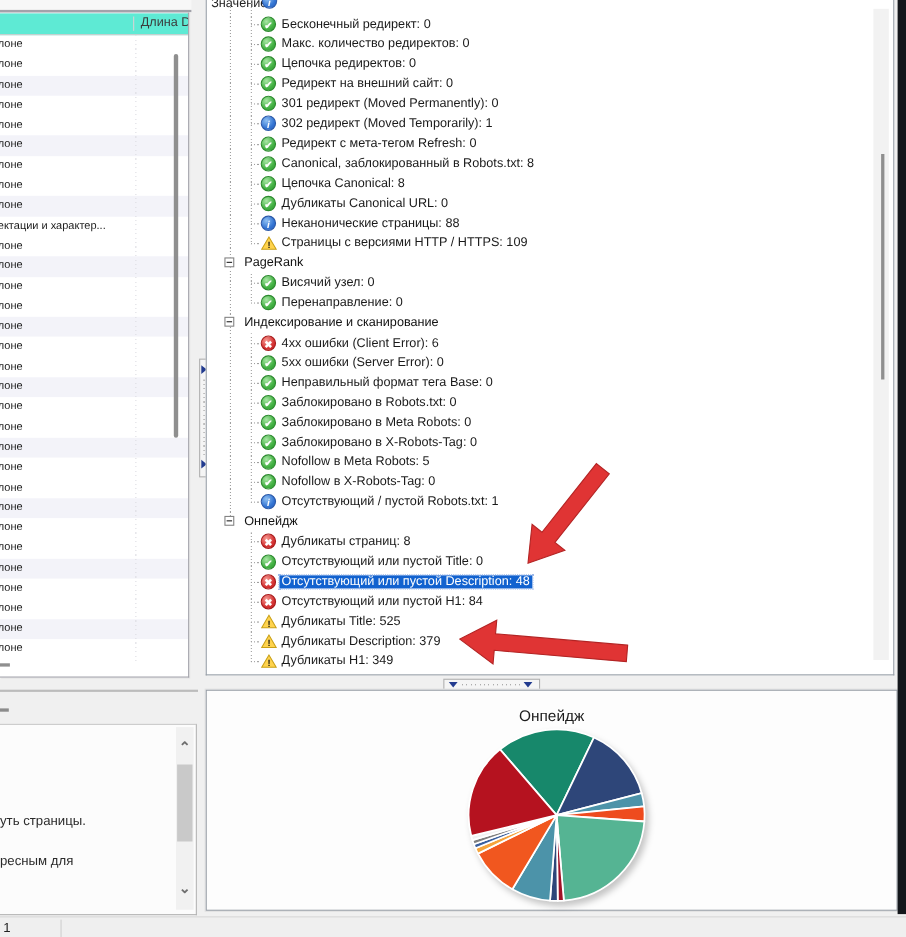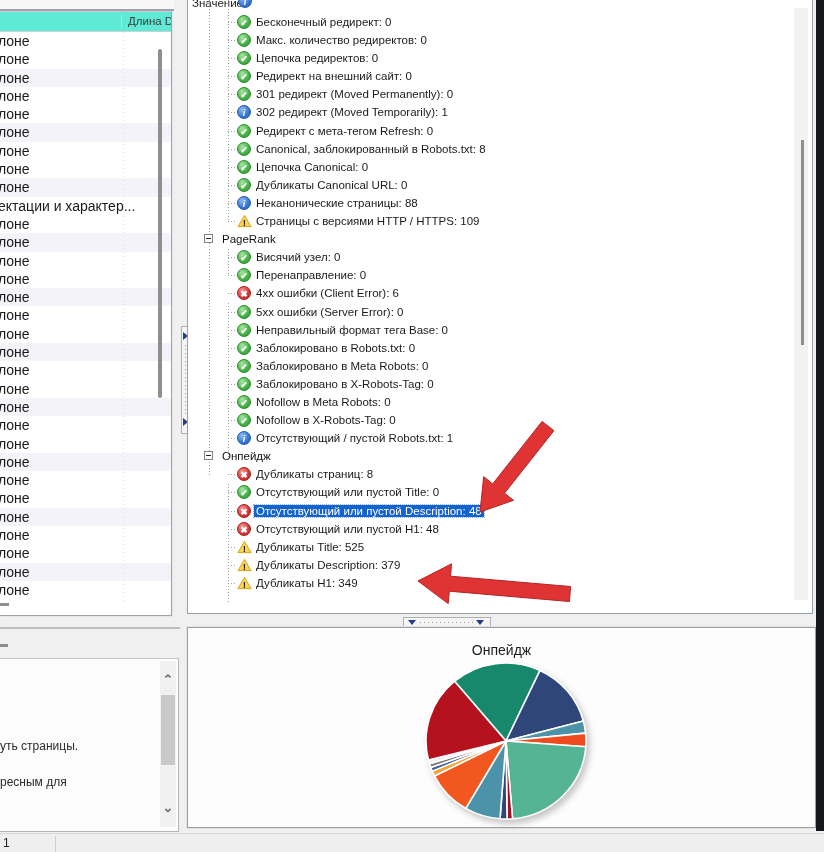--- a/index.html
+++ b/index.html
@@ -9,21 +9,21 @@
 
   
   #top-strip{left:0;top:0;width:174px;height:9px;background:#f7f7f7;border-bottom:2px solid #a2a2aa;}
   #left-table{left:0;top:11px;width:171px;height:603px;background:#fff;
               border-right:1px solid #a3a3ab;border-bottom:1px solid #a3a3ab;border-top:1px solid #c9c9cf;
               box-shadow:1px 1px 0 #e6e6e6;overflow:hidden;}
   #lt-header{position:relative;height:19px;border-bottom:1px solid #cfcfcf;background:#5eead4;}
   #lt-header .hname{position:absolute;left:128px;top:3px;font-size:11.5px;color:#3c3c3c;white-space:nowrap;}
   #lt-header .htick{position:absolute;left:121px;top:3px;width:1px;height:13px;background:#d4d4d4;}
   #lt-rows{position:relative;height:570px;overflow:hidden;}
-  .lt-row{height:18.3px;line-height:18.3px;font-size:14px;white-space:nowrap;padding-left:0;}
+  .lt-row{height:18.3px;line-height:18.3px;font-size:10px;white-space:nowrap;padding-left:0;}
   .lt-row span{margin-left:-2px;}
   .lt-row.shade{background:#f3f3f9;}
   #lt-colline{left:123px;top:20px;width:1px;height:570px;
               background:repeating-linear-gradient(180deg,#dcdce2 0 1px,transparent 1px 4px);}
   #lt-vthumb{left:158px;top:37px;width:4px;height:349px;background:#8f8f8f;border-radius:2px;}
   #lt-hthumb{left:0;top:591px;width:9px;height:3px;background:#8f8f8f;}
 
   
   #vsplit{left:181px;top:326px;width:8px;height:106px;background:#f5f5f5;border:1px solid #b0b0b0;}
   #vsplit .dots{position:absolute;left:3px;top:18px;width:1px;height:70px;
@@ -187,82 +187,85 @@
           <span>i</span>
         </div><span class="t-label"><span class="txt">302 редирект (Moved Temporarily): 1</span></span></div>
       <div class="t-row"><div class="stub"></div><div class="ci ok">
           <span>✔</span>
         </div><span class="t-label"><span class="txt">Редирект с мета-тегом Refresh: 0</span></span></div>
       <div class="t-row"><div class="stub"></div><div class="ci ok">
           <span>✔</span>
         </div><span class="t-label"><span class="txt">Canonical, заблокированный в Robots.txt: 8</span></span></div>
       <div class="t-row"><div class="stub"></div><div class="ci ok">
           <span>✔</span>
-        </div><span class="t-label"><span class="txt">Цепочка Canonical: 0</span></span></div>
+        </div><span class="t-label"><span class="txt">Цепочка Canonical: 8</span></span></div>
       <div class="t-row"><div class="stub"></div><div class="ci ok">
           <span>✔</span>
         </div><span class="t-label"><span class="txt">Дубликаты Canonical URL: 0</span></span></div>
       <div class="t-row"><div class="stub"></div><div class="ci inf">
           <span>i</span>
         </div><span class="t-label"><span class="txt">Неканонические страницы: 88</span></span></div>
       <div class="t-row"><div class="stub"></div><svg width="15" height="14" viewBox="0 0 16 14" class="warn-svg">
           <path d="M8 1 L15 13 H1 Z" fill="#ffd34d" stroke="#c9a017"></path>
           <text x="8" y="12" text-anchor="middle" font-size="9" font-weight="bold" fill="#111">!</text>
         </svg><span class="t-label"><span class="txt">Страницы с версиями HTTP / HTTPS: 109</span></span></div>
       <div class="t-row"><div class="toggle">
           <i></i>
         </div><span class="g-label">PageRank</span></div>
       <div class="t-row"><div class="stub"></div><div class="ci ok">
           <span>✔</span>
         </div><span class="t-label"><span class="txt">Висячий узел: 0</span></span></div>
       <div class="t-row"><div class="stub"></div><div class="ci ok">
           <span>✔</span>
         </div><span class="t-label"><span class="txt">Перенаправление: 0</span></span></div>
+      <div class="t-row"><div class="toggle">
+          <i></i>
+        </div><span class="g-label">Индексирование и сканирование</span></div>
       <div class="t-row"><div class="stub"></div><div class="ci err">
           <span>✖</span>
         </div><span class="t-label"><span class="txt">4xx ошибки (Client Error): 6</span></span></div>
       <div class="t-row"><div class="stub"></div><div class="ci ok">
           <span>✔</span>
         </div><span class="t-label"><span class="txt">5xx ошибки (Server Error): 0</span></span></div>
       <div class="t-row"><div class="stub"></div><div class="ci ok">
           <span>✔</span>
         </div><span class="t-label"><span class="txt">Неправильный формат тега Base: 0</span></span></div>
       <div class="t-row"><div class="stub"></div><div class="ci ok">
           <span>✔</span>
         </div><span class="t-label"><span class="txt">Заблокировано в Robots.txt: 0</span></span></div>
       <div class="t-row"><div class="stub"></div><div class="ci ok">
           <span>✔</span>
         </div><span class="t-label"><span class="txt">Заблокировано в Meta Robots: 0</span></span></div>
       <div class="t-row"><div class="stub"></div><div class="ci ok">
           <span>✔</span>
         </div><span class="t-label"><span class="txt">Заблокировано в X-Robots-Tag: 0</span></span></div>
       <div class="t-row"><div class="stub"></div><div class="ci ok">
           <span>✔</span>
-        </div><span class="t-label"><span class="txt">Nofollow в Meta Robots: 0</span></span></div>
+        </div><span class="t-label"><span class="txt">Nofollow в Meta Robots: 5</span></span></div>
       <div class="t-row"><div class="stub"></div><div class="ci ok">
           <span>✔</span>
         </div><span class="t-label"><span class="txt">Nofollow в X-Robots-Tag: 0</span></span></div>
       <div class="t-row"><div class="stub"></div><div class="ci inf">
           <span>i</span>
         </div><span class="t-label"><span class="txt">Отсутствующий / пустой Robots.txt: 1</span></span></div>
       <div class="t-row"><div class="toggle">
           <i></i>
         </div><span class="g-label">Онпейдж</span></div>
       <div class="t-row"><div class="stub"></div><div class="ci err">
           <span>✖</span>
         </div><span class="t-label"><span class="txt">Дубликаты страниц: 8</span></span></div>
       <div class="t-row"><div class="stub"></div><div class="ci ok">
           <span>✔</span>
         </div><span class="t-label"><span class="txt">Отсутствующий или пустой Title: 0</span></span></div>
       <div class="t-row sel"><div class="stub"></div><div class="ci err">
           <span>✖</span>
         </div><span class="t-label"><span class="txt">Отсутствующий или пустой Description: 48</span></span></div>
       <div class="t-row"><div class="stub"></div><div class="ci err">
           <span>✖</span>
-        </div><span class="t-label"><span class="txt">Отсутствующий или пустой H1: 48</span></span></div>
+        </div><span class="t-label"><span class="txt">Отсутствующий или пустой H1: 84</span></span></div>
       <div class="t-row"><div class="stub"></div><svg width="15" height="14" viewBox="0 0 16 14" class="warn-svg">
           <path d="M8 1 L15 13 H1 Z" fill="#ffd34d" stroke="#c9a017"></path>
           <text x="8" y="12" text-anchor="middle" font-size="9" font-weight="bold" fill="#111">!</text>
         </svg><span class="t-label"><span class="txt">Дубликаты Title: 525</span></span></div>
       <div class="t-row"><div class="stub"></div><svg width="15" height="14" viewBox="0 0 16 14" class="warn-svg">
           <path d="M8 1 L15 13 H1 Z" fill="#ffd34d" stroke="#c9a017"></path>
           <text x="8" y="12" text-anchor="middle" font-size="9" font-weight="bold" fill="#111">!</text>
         </svg><span class="t-label"><span class="txt">Дубликаты Description: 379</span></span></div>
       <div class="t-row"><div class="stub"></div><svg width="15" height="14" viewBox="0 0 16 14" class="warn-svg">
           <path d="M8 1 L15 13 H1 Z" fill="#ffd34d" stroke="#c9a017"></path>

